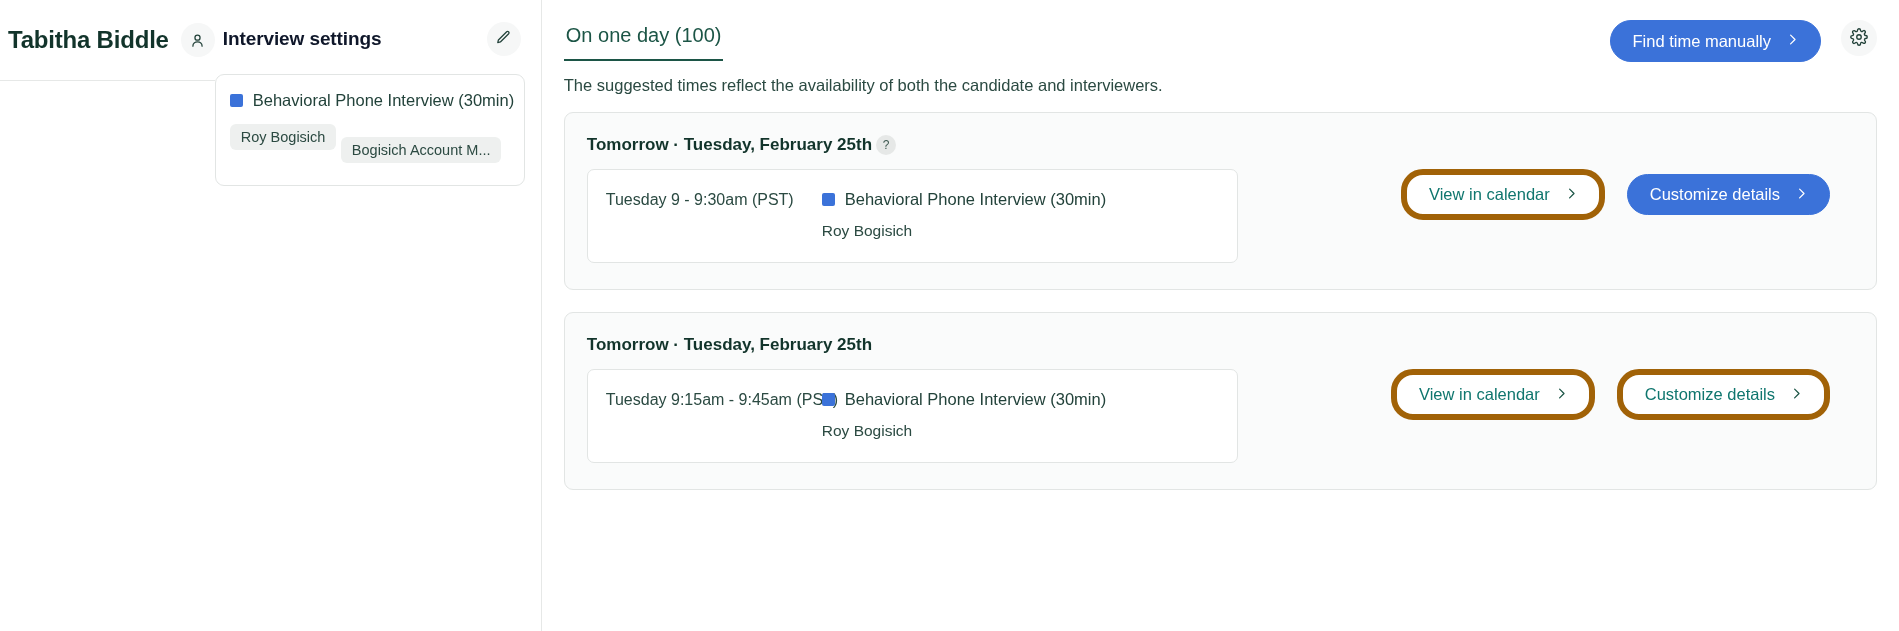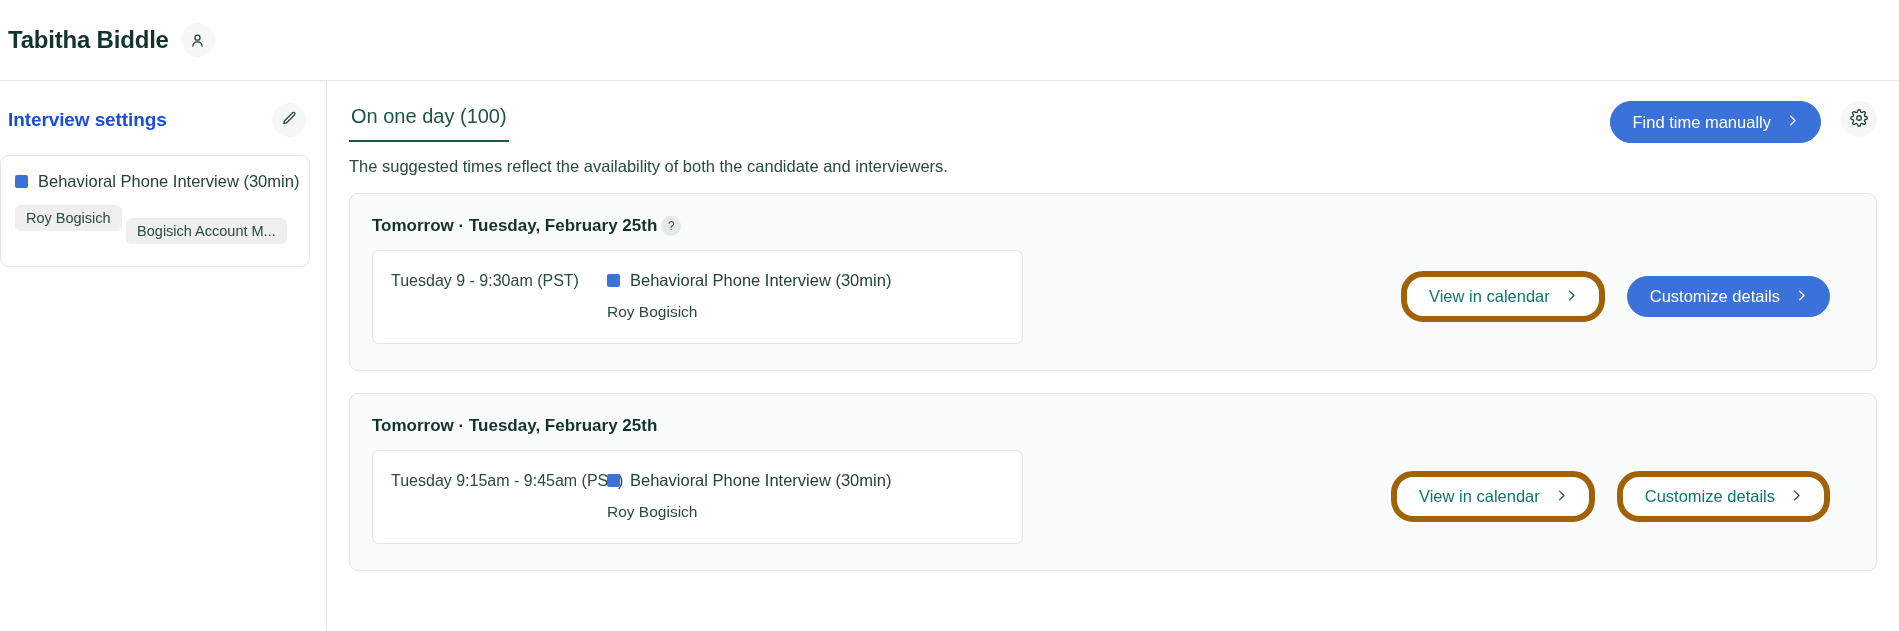--- a/index.html
+++ b/index.html
@@ -11,21 +11,21 @@
     background: #ffffff;
     font-family: "Liberation Sans", sans-serif;
     color: #1f3d34;
     overflow: hidden;
   }
 
   .app {
     width: 1899px;
     height: 631px;
     display: flex;
-    flex-direction: column;
+    flex-direction: row;
     background: #ffffff;
   }
 
   
   .topbar {
     height: 81px;
     flex: 0 0 81px;
     display: flex;
     align-items: center;
     padding: 0 0 0 8px;
@@ -70,21 +70,21 @@
   }
   .sidebar-head {
     display: flex;
     align-items: center;
     justify-content: space-between;
     padding: 22px 20px 18px 8px;
   }
   .sidebar-title {
     font-size: 19px;
     font-weight: bold;
-    color: #1d4ed8;
+    color: #0f172a;
     letter-spacing: -0.1px;
   }
   .edit-btn {
     width: 34px;
     height: 34px;
     border-radius: 50%;
     background: #f6f7f7;
     border: none;
     display: flex;
     align-items: center;
@@ -242,21 +242,21 @@
     font-size: 12px;
     display: flex;
     align-items: center;
     justify-content: center;
     cursor: pointer;
     flex: 0 0 20px;
   }
 
   .card-body {
     display: flex;
-    align-items: center;
+    align-items: flex-start;
     justify-content: space-between;
     gap: 20px;
   }
 
   .slot-box {
     border: 1px solid #e2e5e4;
     border-radius: 7px;
     background: #ffffff;
     padding: 20px 22px 22px 18px;
     display: flex;

